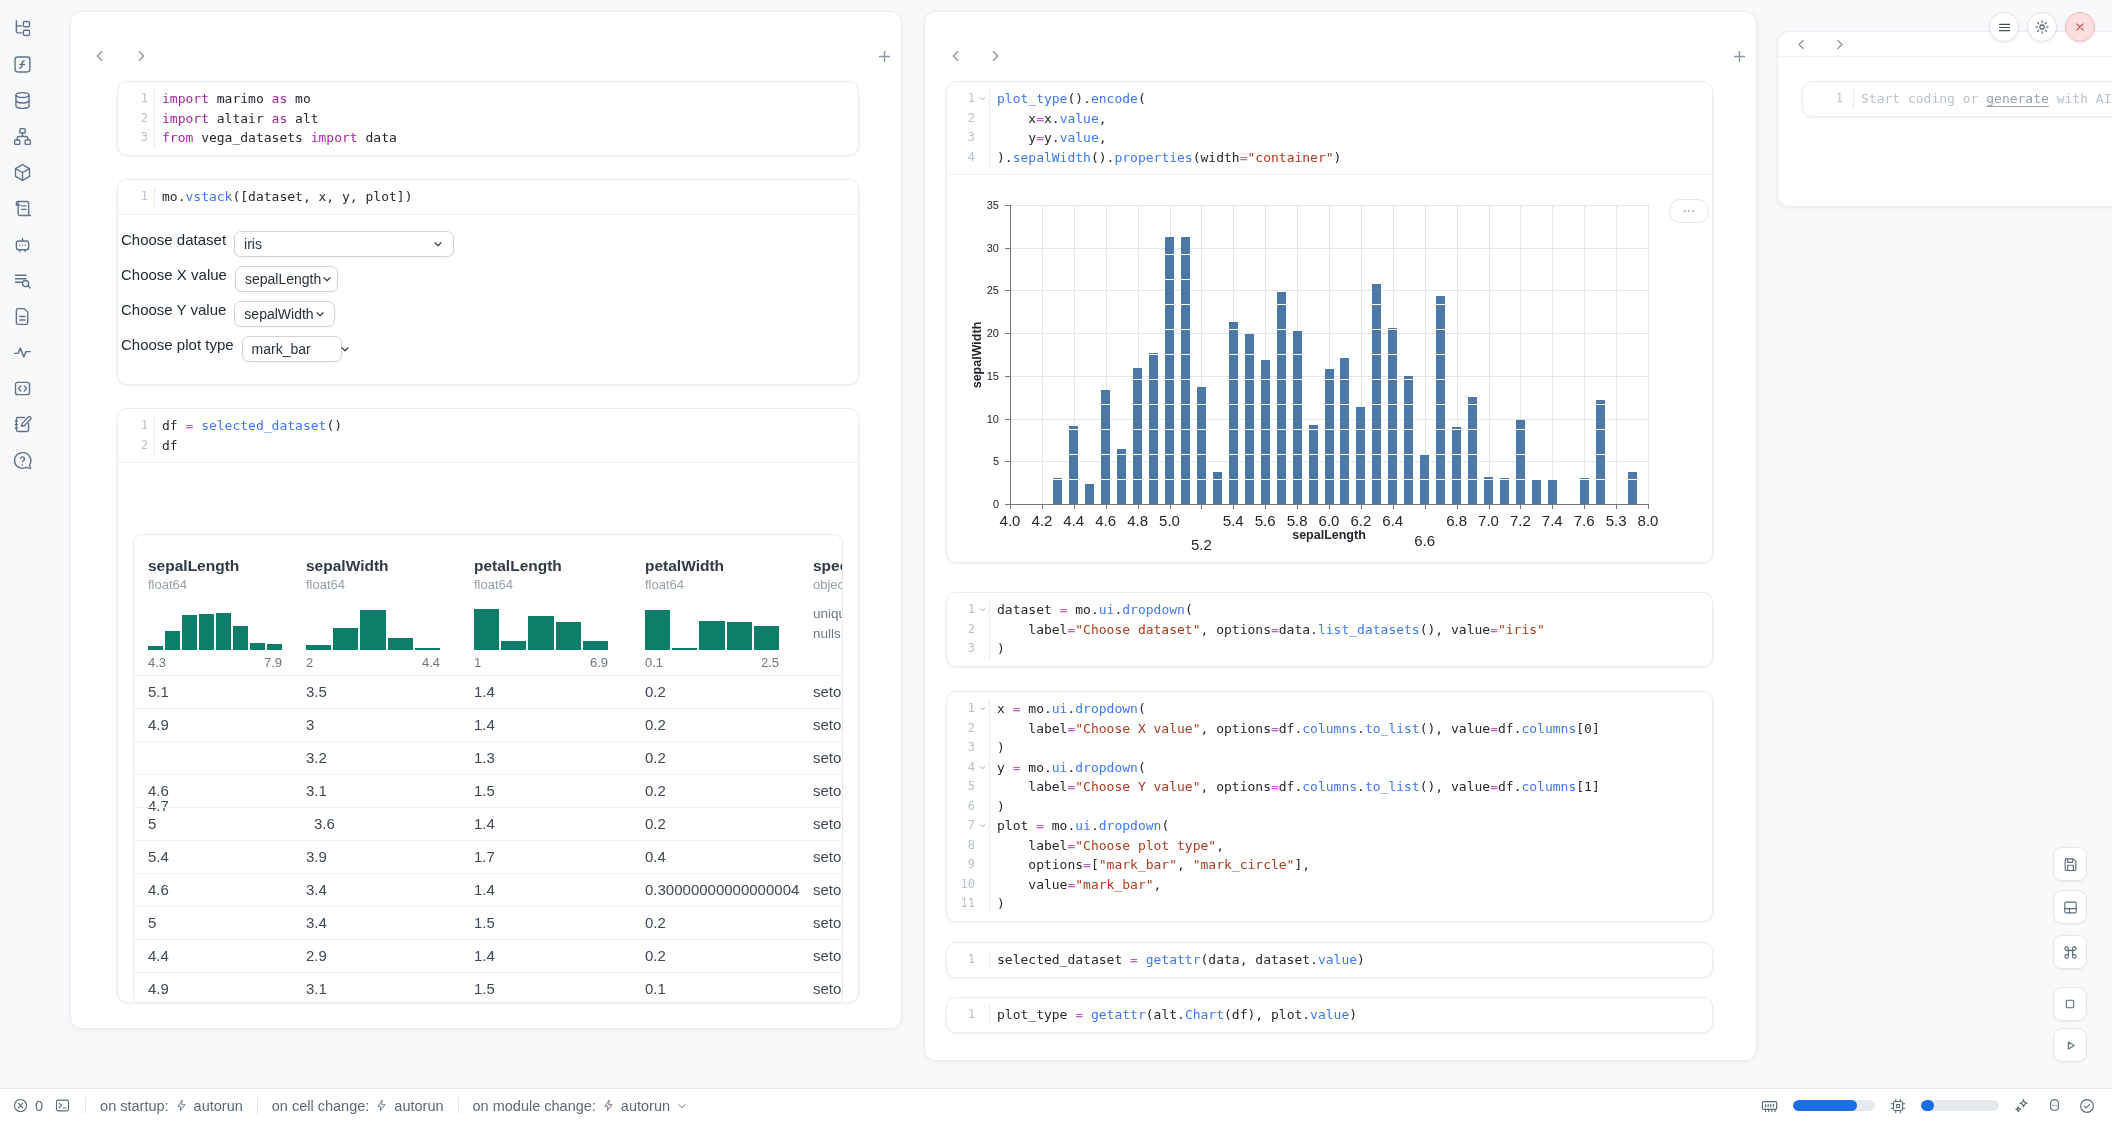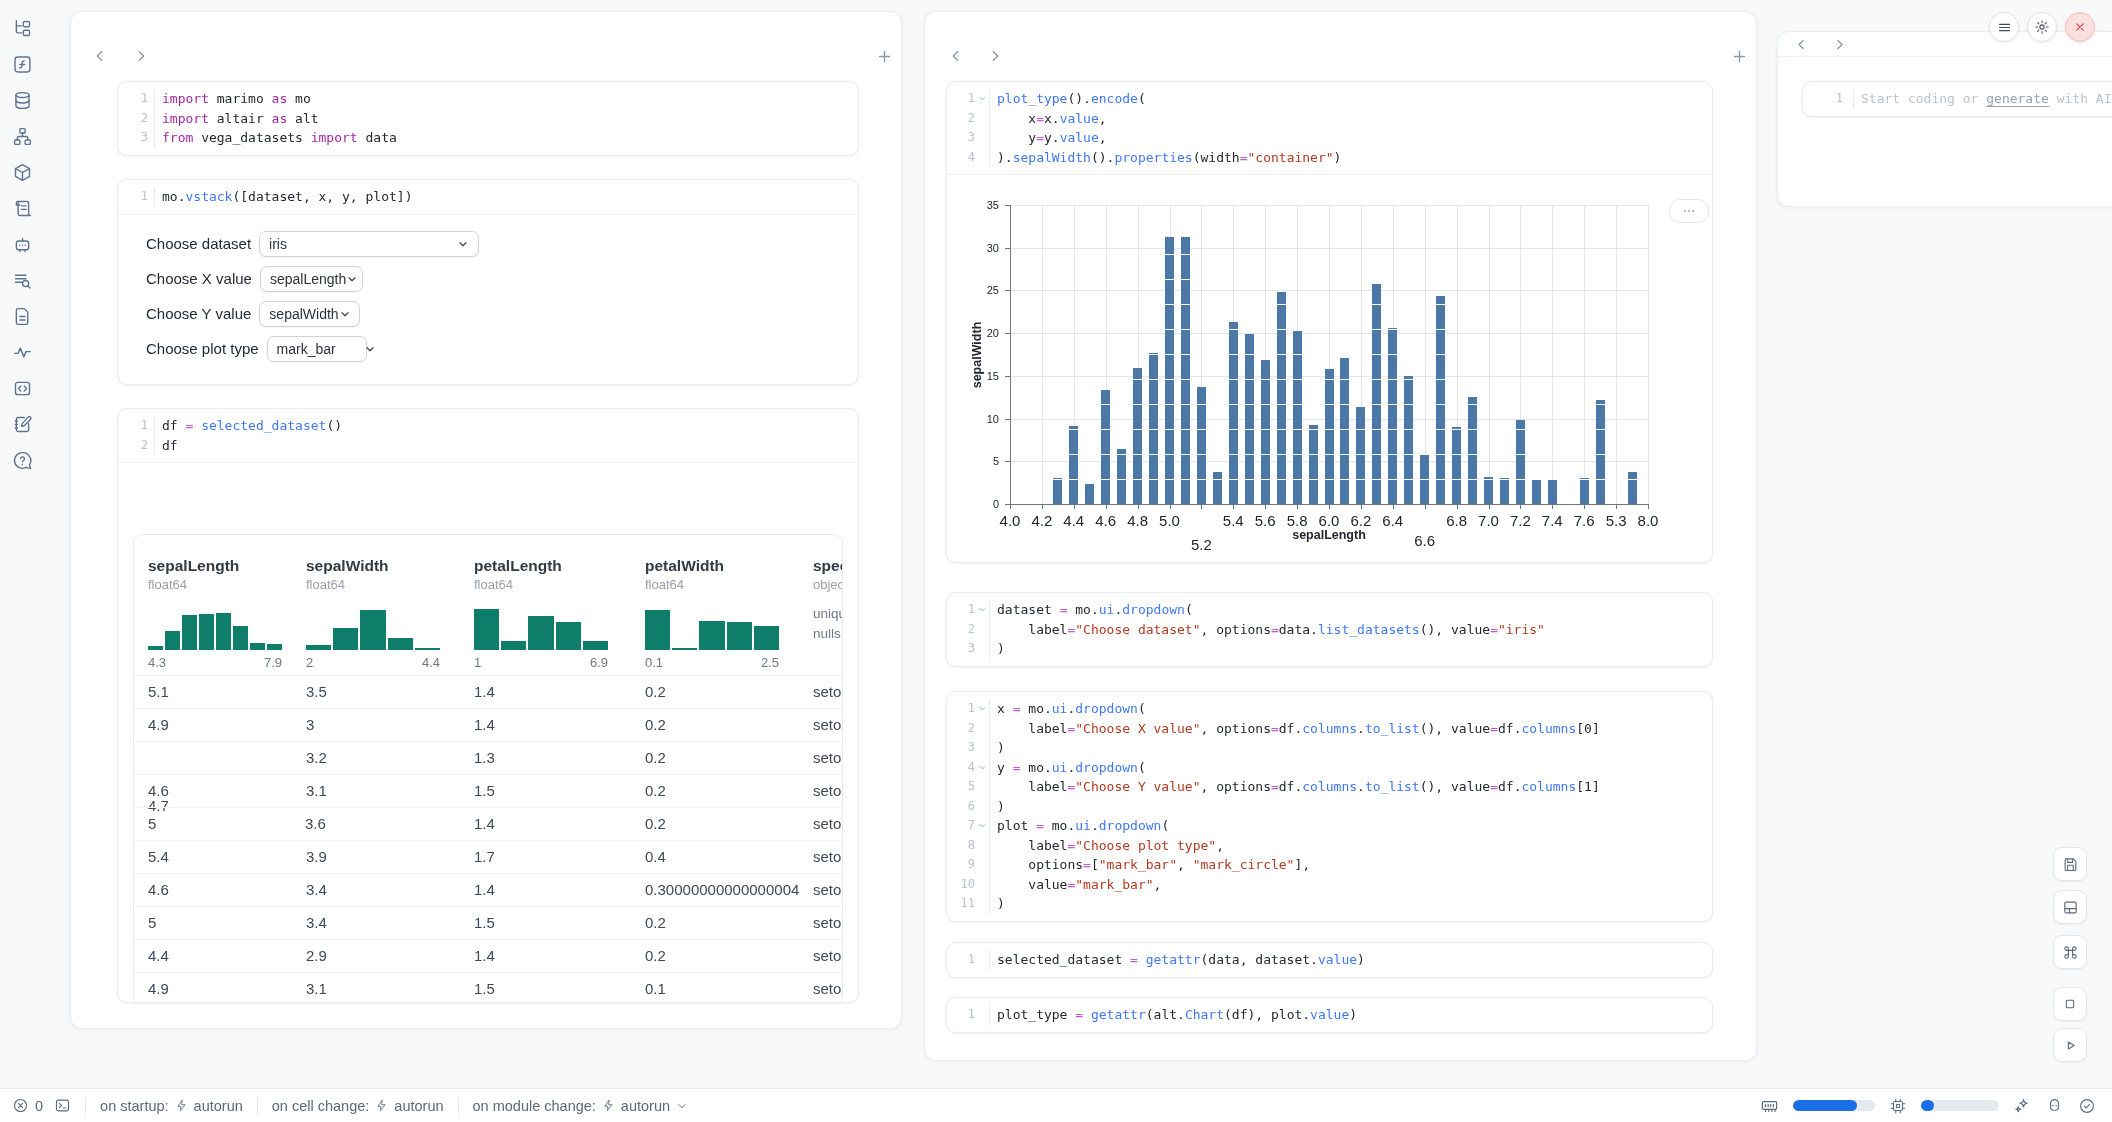--- a/index.html
+++ b/index.html
@@ -28,21 +28,21 @@
   .gut-wide .ln{width:22px}
   .gut-wide .fold{width:14px}
   .gut-r .ln{width:34px}
   .gut-r .fold{width:10px}
   .cd{border-left:1px solid #e8ebee;padding-left:7px;flex:1;overflow:hidden}
   .tk-kw{color:#a626a4}.tk-fn{color:#4078f2}.tk-str{color:#b13a22}.tk-op{color:#c05ad0}.tk-pl{color:#24292f}
   .tk-ph{color:#bcc3cd}.tk-phu{color:#99a3b0;text-decoration:underline;text-underline-offset:3px}
 
   
   .out-pad{padding-top:16px}
-  .ctl-row{display:flex;align-items:center;height:26px;margin:0 0 9px 28px}
+  .ctl-row{display:flex;align-items:flex-start;height:26px;margin:0 0 9px 3px}
   .ctl-label{font-size:15px;color:#202b36;margin-right:8px}
   .ctl-select{display:inline-flex;align-items:center;height:26px;border:1px solid #ced4db;border-radius:7px;background:#fff;box-shadow:0 1px 2px rgba(0,0,0,.05);padding:0 9px;font-size:14px;color:#2a333d;cursor:pointer;box-sizing:border-box}
   .ctl-select .chev{margin-left:auto;color:#39434f;display:flex}
 
   
   .tcard{position:absolute;left:15px;top:71px;width:708px;height:470px;border:1px solid #e6eaee;border-radius:9px;overflow:hidden;background:#fff}
   .tcol{position:absolute;top:22px;width:150px}
   .tname{font-size:15.5px;font-weight:bold;color:#313b46;white-space:nowrap}
   .tdtype{font-size:13px;color:#97a1ac;margin-top:2px}
   .thist{display:flex;align-items:flex-end;gap:2px;height:46px;width:134px;margin-top:12px}
@@ -353,21 +353,21 @@
               </div>
               <div class="trow" style="top: 99px;">
                 <span class="tcell" style="left: 14px;">4.6</span>
                 <span class="tcell" style="left: 172px;">3.1</span>
                 <span class="tcell" style="left: 340px;">1.5</span>
                 <span class="tcell" style="left: 511px;">0.2</span>
                 <span class="tcell" style="left: 679px;">setosa</span>
               </div>
               <div class="trow" style="top: 132px;">
                 <span class="tcell" style="left: 14px;">5</span>
-                <span class="tcell" style="left: 171px;">3.6</span>
+                <span class="tcell" style="left: 180px;">3.6</span>
                 <span class="tcell" style="left: 340px;">1.4</span>
                 <span class="tcell" style="left: 511px;">0.2</span>
                 <span class="tcell" style="left: 679px;">setosa</span>
               </div>
               <div class="trow" style="top: 165px;">
                 <span class="tcell" style="left: 14px;">5.4</span>
                 <span class="tcell" style="left: 172px;">3.9</span>
                 <span class="tcell" style="left: 340px;">1.7</span>
                 <span class="tcell" style="left: 511px;">0.4</span>
                 <span class="tcell" style="left: 679px;">setosa</span>

